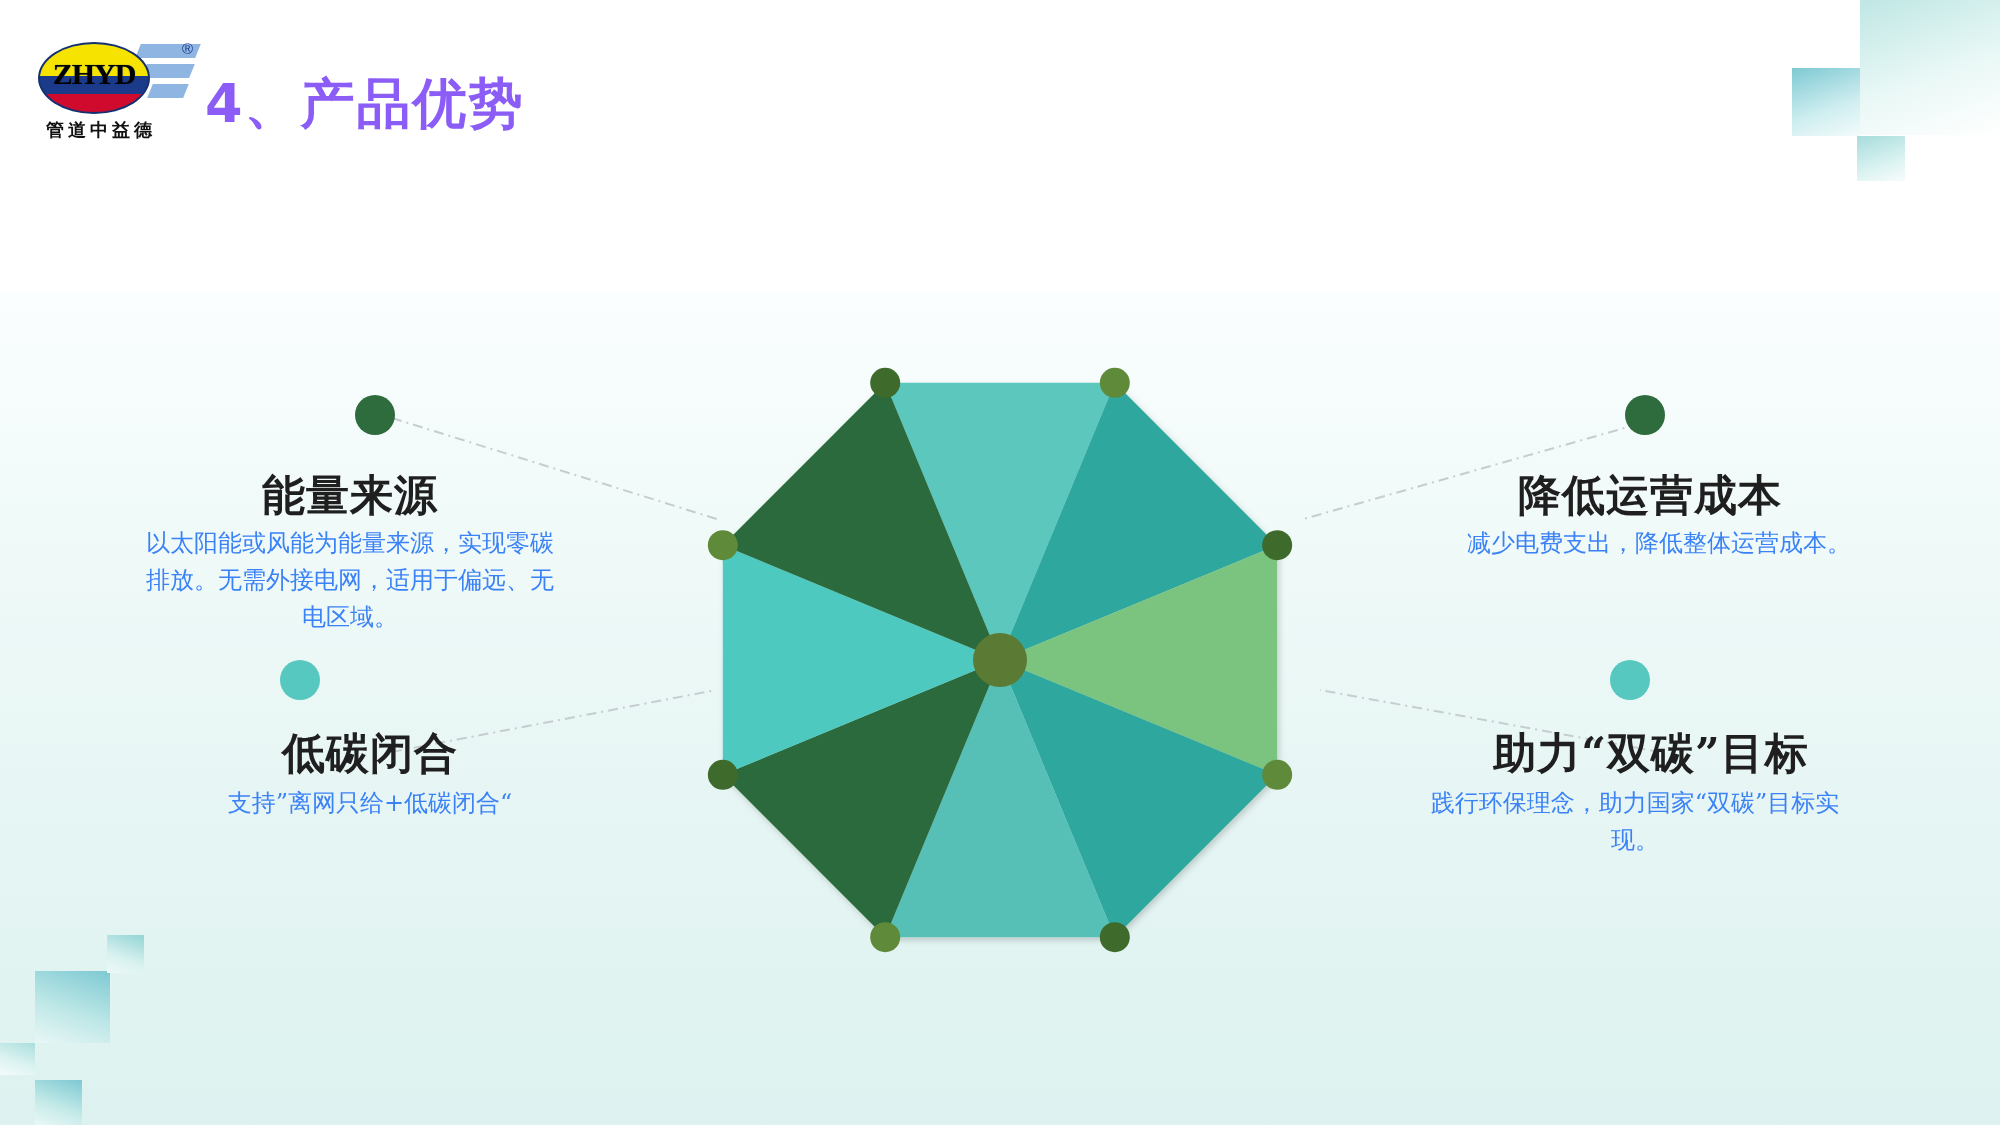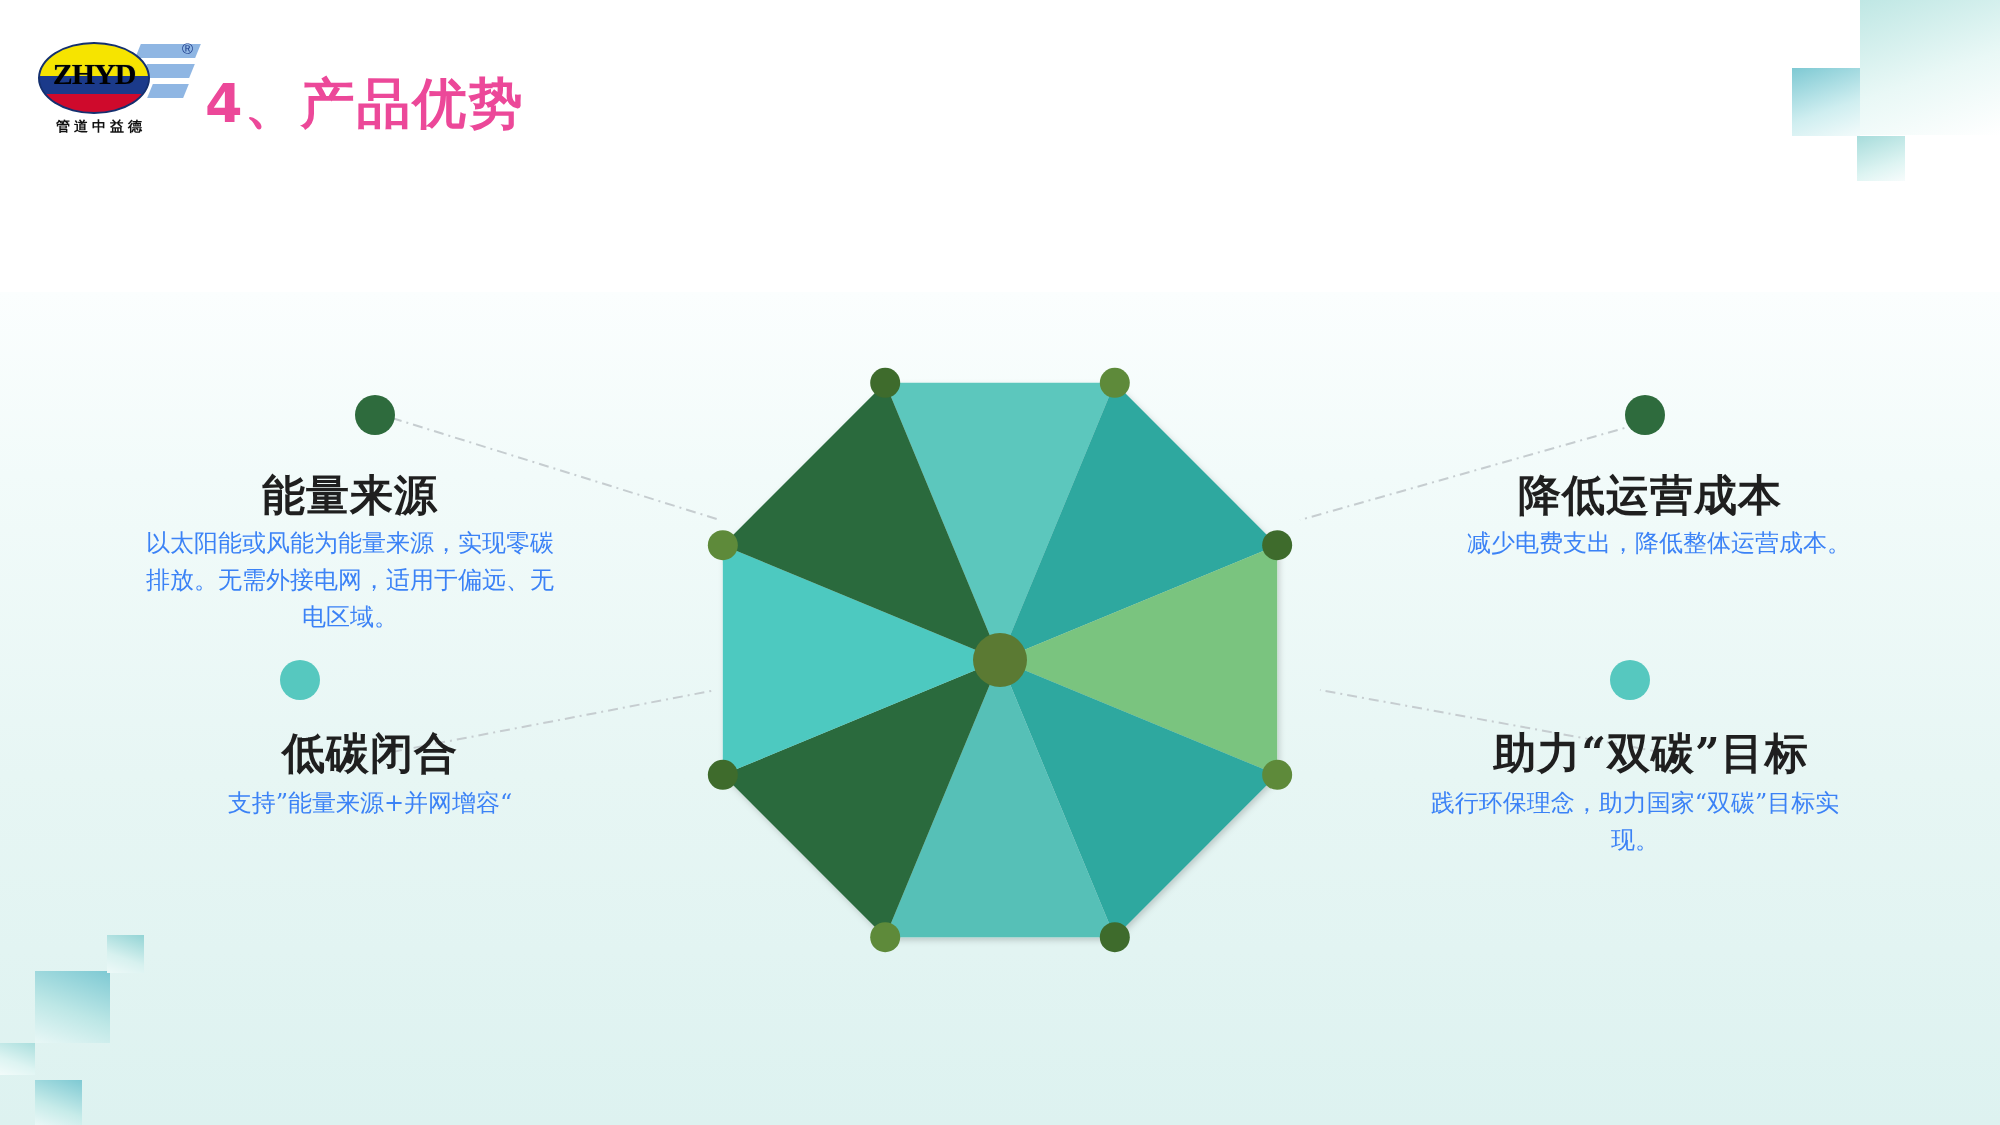--- a/index.html
+++ b/index.html
@@ -69,21 +69,21 @@
   .logo-bars i:nth-child(1){ left:8px;  top:0px;  width:60px; transform:skewX(-22deg); }
   .logo-bars i:nth-child(2){ left:14px; top:20px; width:48px; transform:skewX(-22deg); }
   .logo-bars i:nth-child(3){ left:20px; top:40px; width:36px; transform:skewX(-22deg); }
   .logo-reg {
     position:absolute; left:144px; top:2px;
     font-size:15px; color:#1b3a8a;
   }
   .logo-sub {
     position:absolute; left:3px; top:80px; width:120px;
     text-align:center;
-    font-size:14px; letter-spacing:4px; color:#111;
+    font-size:18px; letter-spacing:4px; color:#111;
     font-weight:bold;
   }
 
   .slide-heading {
     position:absolute; left:205px; top:68px;
     font-size:54px; font-weight:bold; color:#2bb596;
     font-family:"DejaVu Sans", sans-serif;
     letter-spacing:2px;
     white-space:nowrap;
   }
@@ -187,21 +187,21 @@
     <div class="logo-oval">
       <div class="yellow"></div>
       <div class="blue"></div>
       <div class="red"></div>
     </div>
     <div class="logo-text">ZHYD</div>
     <div class="logo-reg">®</div>
     <div class="logo-sub">管道中益德</div>
   </div>
 
-  <div class="slide-heading" style="color: #ec4899;">4、产品优势</div>
+  <div class="slide-heading" style="color: #8b5cf6;">4、产品优势</div>
 
 
   <svg id="connectors" viewBox="0 0 2000 1125" preserveAspectRatio="none">
     <g stroke="#c6cdd0" stroke-width="2" fill="none" stroke-dasharray="10 5 2 5">
       <line x1="392" y1="418" x2="720" y2="520"></line>
       <line x1="1660" y1="418" x2="1300" y2="520"></line>
       <line x1="392" y1="752" x2="716" y2="690"></line>
       <line x1="1660" y1="752" x2="1320" y2="690"></line>
     </g>
   </svg>
@@ -237,21 +237,21 @@
 
   <div class="callout c-left" id="c1">
     <div class="dot" style="background: rgb(46, 107, 61);"></div>
     <h3>能量来源</h3>
     <p>以太阳能或风能为能量来源，实现零碳排放。无需外接电网，适用于偏远、无电区域。</p>
   </div>
 
   <div class="callout c-left" id="c2">
     <div class="dot" style="background: rgb(86, 200, 191);"></div>
     <h3>低碳闭合</h3>
-    <p>支持”能量来源+并网增容“</p>
+    <p>支持”离网只给+低碳闭合“</p>
   </div>
 
   <div class="callout c-right" id="c3">
     <div class="dot" style="background: rgb(46, 107, 61);"></div>
     <h3>降低运营成本</h3>
     <p>减少电费支出，降低整体运营成本。</p>
   </div>
 
   <div class="callout c-right" id="c4">
     <div class="dot" style="background: rgb(86, 200, 191);"></div>

